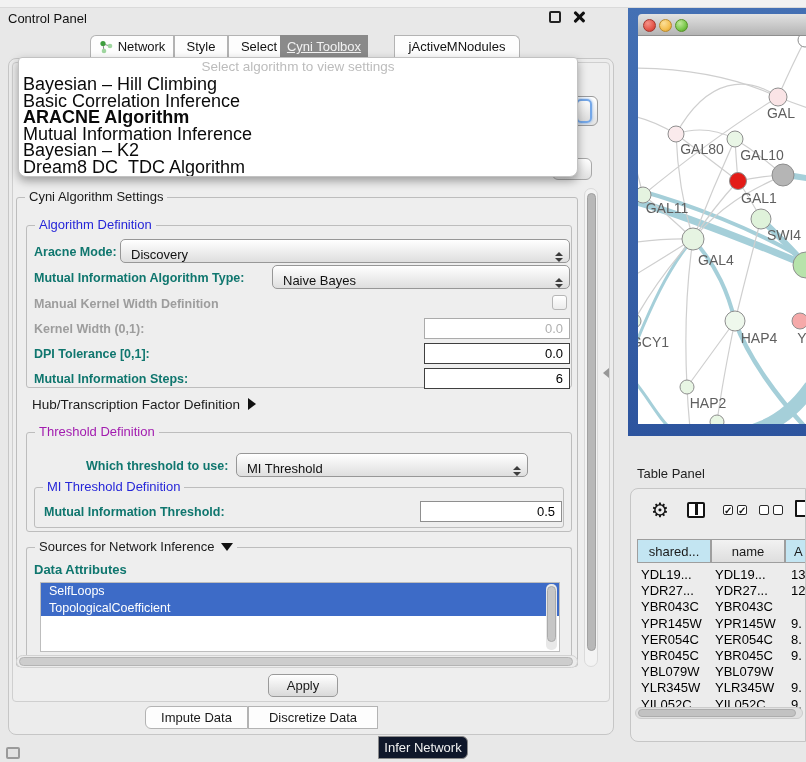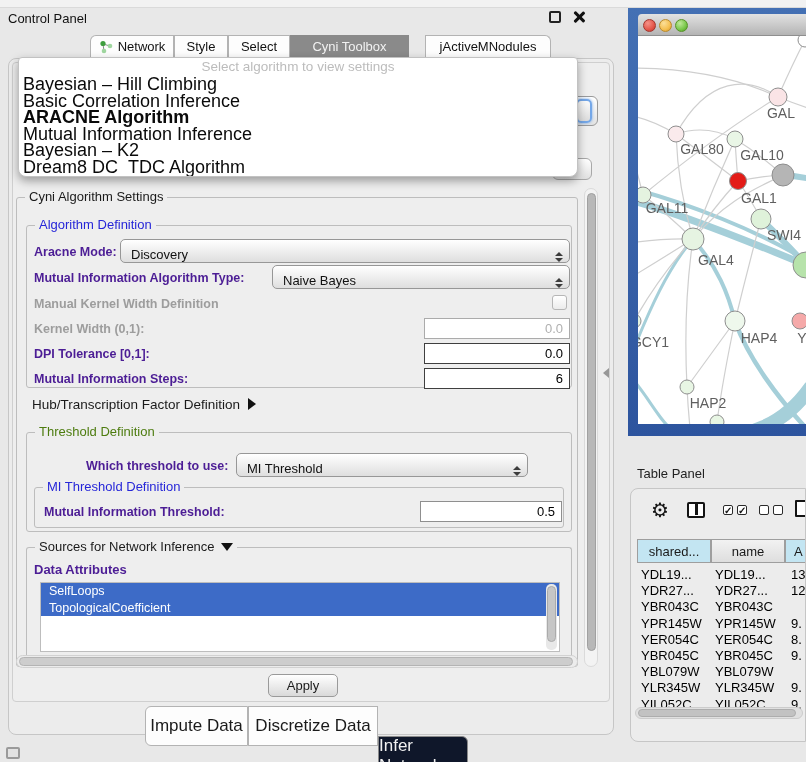--- a/index.html
+++ b/index.html
@@ -15,21 +15,21 @@
   .cp-title { left:8px; top:11px; font-size:13px; color:#111; }
   .float-btn { left:549px; top:11px; width:12px; height:12px; border:2px solid #222; border-radius:2px; background:transparent; }
   .close-btn { left:572px; top:10px; width:14px; height:14px; }
   .close-btn i { position:absolute; left:6px; top:0; width:2.5px; height:14px; background:#111; border-radius:1px; }
   .close-btn i:first-child { transform:rotate(45deg); }
   .close-btn i:last-child { transform:rotate(-45deg); }
 
   .tab { top:35px; height:23px; background:#fdfdfd; border:1px solid #b3b3b3; border-bottom-color:#a8a8a8;
          font-size:13px; display:flex; align-items:center; justify-content:center; color:#111; }
   .tab.first { border-radius:6px 0 0 0; }
-  .tab.last  { border-radius:0 6px 0 0;margin-left:31px; }
+  .tab.last  { border-radius:0 6px 0 0; }
   .tab.sel   { background:#8a8a8a; color:#f2f2f2; border-color:#8a8a8a; }
 
   .outer-panel { left:8px; top:58px; width:606px; height:677px; background:#ececec;
                  border:1px solid #c6c6c6; border-radius:8px; }
   .inner-panel { left:12px; top:62px; width:598px; height:640px; background:#eeeeee;
                  border:1px solid #cfcfcf; border-radius:4px; }
 
   
   .frag-combo { left:560px; top:96px; width:38px; height:30px; background:linear-gradient(#fff,#e2e2e2);
                 border:1px solid #9a9a9a; border-radius:6px; }
@@ -43,23 +43,23 @@
               border:1px solid #c2c2c2; border-radius:4px 4px 8px 8px;
               box-shadow:0 4px 10px rgba(0,0,0,0.35); z-index:30; overflow:hidden; }
   .dd-prompt { height:18px; line-height:18px; text-align:center; color:#bcbcbc; font-size:13.5px; }
   .dd-item { height:16.5px; line-height:16.5px; padding-left:4px; font-size:18px; color:#0a0a0a; white-space:nowrap; }
   .dd-item.bold { font-weight:bold; }
 
   
   .groupbox { position:absolute; border:1px solid #bdbdbd; border-radius:3px; }
   .gb-title { position:absolute; font-size:13px; background:#eeeeee; padding:0 4px; white-space:nowrap; }
   .blue  { color:#2626d8; }
-  .green { color:#4d7c0f; }
-
-  .lbl  { position:absolute; font-size:12.5px; font-weight:bold; color:#4c1d95; white-space:nowrap; }
+  .green { color:#a21caf; }
+
+  .lbl  { position:absolute; font-size:12.5px; font-weight:bold; color:#0f766e; white-space:nowrap; }
   .lbl.dis { color:#9d9d9d; }
 
   .combo { position:absolute; background:linear-gradient(#ffffff,#dedede); border:1px solid #979797;
            border-radius:5px; display:flex; align-items:flex-end; }
   .combo .ctext { flex:1; padding-left:10px; font-size:13px; color:#111; }
   .cspin { width:20px; display:flex; flex-direction:column; align-items:center; gap:2px; }
   .cspin b { width:0; height:0; border-left:4px solid transparent; border-right:4px solid transparent; }
   .cspin .up { border-bottom:4.5px solid #3c3c3c; }
   .cspin .dn { border-top:4.5px solid #3c3c3c; }
 
@@ -82,22 +82,22 @@
   .list-vsb .thumb { position:absolute; left:1px; top:2px; width:9px; height:56px; background:#c6c6c6; border-radius:5px; border:1px solid #ababab;}
 
   .hsb { left:16px; top:655px; width:562px; height:13px; background:#ececec; border:1px solid #d2d2d2; border-radius:7px; }
   .hsb .thumb { position:absolute; left:2px; top:1px; width:554px; height:9px; background:#cdcdcd; border:1px solid #b4b4b4; border-radius:5px; }
   .vsb { left:584px; top:188px; width:14px; height:479px; background:#f3f3f3; border:1px solid #dadada; border-radius:7px; }
   .vsb .thumb { position:absolute; left:1.5px; top:4px; width:9px; height:458px; background:#b8b8b8; border:1px solid #a0a0a0; border-radius:5px; }
 
   .apply { left:268px; top:674px; width:70px; height:23px; background:linear-gradient(#ffffff,#d9d9d9);
            border:1px solid #9a9a9a; border-radius:5px; font-size:13px; text-align:center; line-height:21px; }
 
-  .btab { top:706px; height:40px; background:#fdfdfd; border:1px solid #b3b3b3; font-size:17px;
-          display:flex; align-items:center; justify-content:center; }
+  .btab { top:706px; height:23px; background:#fdfdfd; border:1px solid #b3b3b3; font-size:13px;
+          display:flex; align-items:center; justify-content:center;text-align:right; }
   .btab.first { border-radius:6px 0 0 6px; }
   .btab.last  { border-radius:0 6px 6px 0; }
   .btab.sel { background:#0f172a; color:#f1f1f1; border-color:#8a8a8a;margin-top:30px; }
 
   .collapse-handle { left:603px; top:368px; width:0; height:0; border-top:5px solid transparent;
                      border-bottom:5px solid transparent; border-right:6px solid #979797; }
   .mini-square { left:6px; top:747px; width:14px; height:12px; border:2px solid #9a9a9a; border-radius:2px; background:#e2e2e2; }
 
   
   .netwin { left:628px; top:8px; width:178px; height:428px; background:linear-gradient(#4470b4,#2d549e); }
@@ -148,21 +148,21 @@
       <circle cx="5" cy="11" r="2.3" fill="#9fd69f"></circle>
     </svg>
     <span>Network</span>
   </div>
   <div class="abs tab" style="left:174px; width:54px;">
       <span>Style</span>
     </div>
   <div class="abs tab" style="left:228px; width:62px;">
       <span>Select</span>
     </div>
-  <div class="abs tab sel" style="left:290px; width:119px;">
+  <div class="abs tab sel" style="left:280px; width:88px;text-decoration:underline;">
       <span>Cyni Toolbox</span>
     </div>
   <div class="abs tab last" style="left:394px; width:126px;">
       <span>jActiveMNodules</span>
     </div>
 
   <div class="abs outer-panel"></div>
   <div class="abs inner-panel"></div>
 
   <div class="abs frag-combo"></div>

